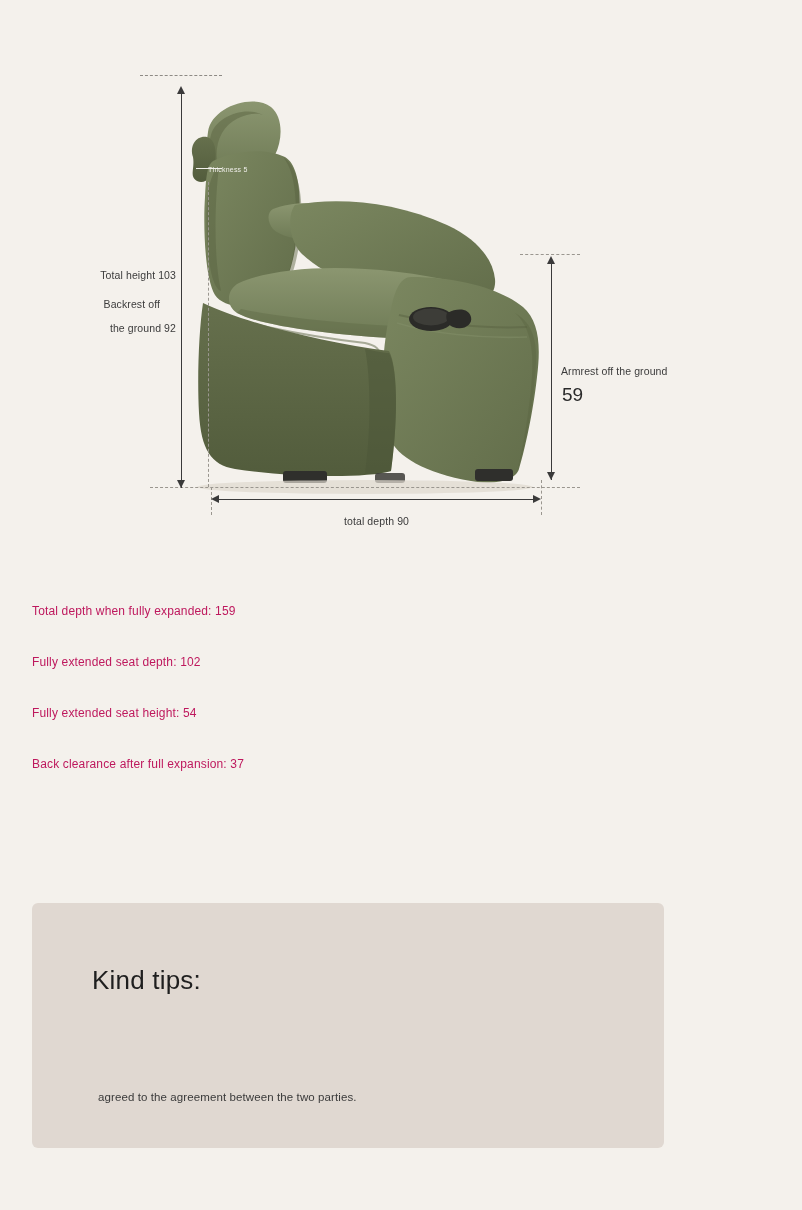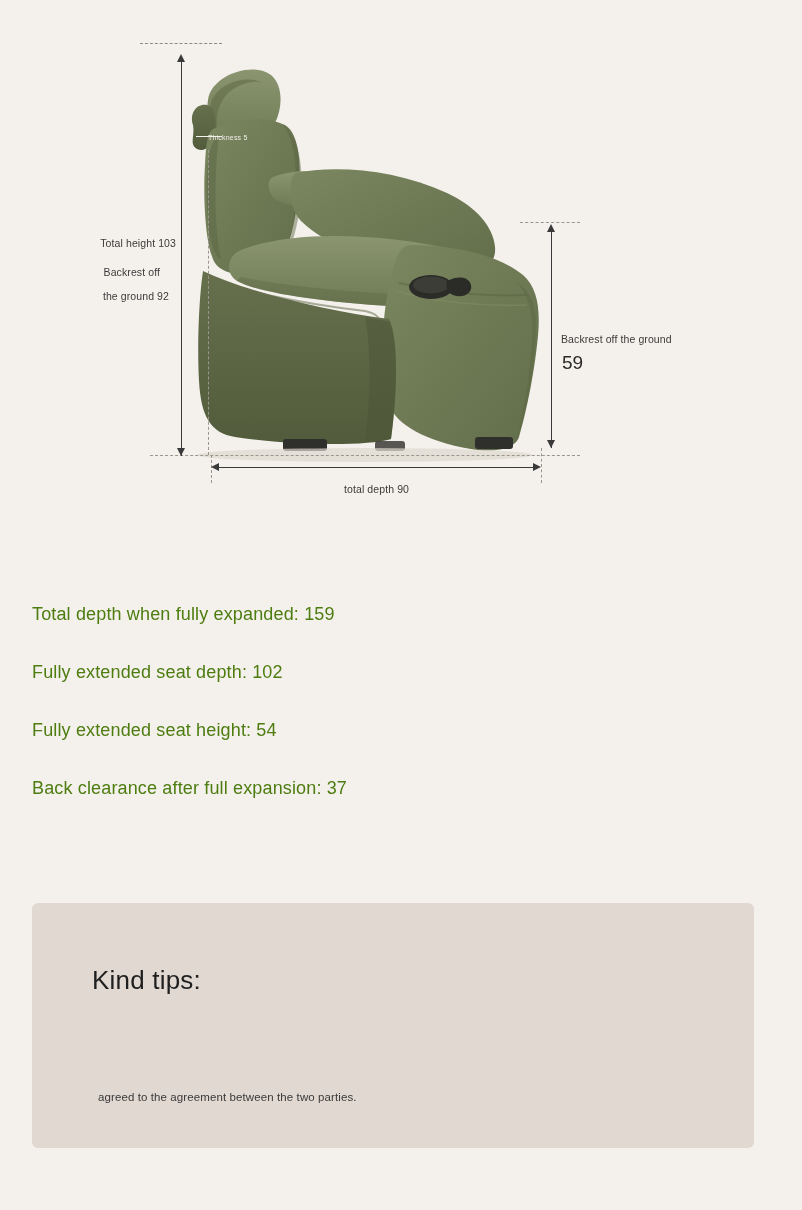--- a/index.html
+++ b/index.html
@@ -14,20 +14,21 @@
     color: #2e2e2e;
     overflow: hidden;
     position: relative;
   }
 
   
   .diagram {
     position: relative;
     width: 802px;
     height: 560px;
+    margin-top: 32px;
   }
 
   
   .dash-h {
     position: absolute;
     border-top: 1px dashed #9a968f;
     height: 0;
   }
   .dash-v {
     position: absolute;
@@ -121,37 +122,37 @@
   }
 
   
   .specs {
     position: absolute;
     left: 32px;
     top: 604px;
     width: 700px;
   }
   .spec-line {
-    font-size: 18px;
-    color: #4d7c0f;
+    font-size: 12px;
+    color: #be185d;
     margin-bottom: 37px;
     letter-spacing: .15px;
   }
   .spec-line.last {
     font-size: 19.5px;
     color: #2d2d2d;
     letter-spacing: .2px;
   }
 
   
   .tips {
     position: absolute;
     left: 32px;
     top: 903px;
-    width: 722px;
+    width: 632px;
     height: 245px;
     background: #e0d8d1;
     border-radius: 6px;
   }
   .tips-title {
     position: absolute;
     left: 60px;
     top: 62px;
     font-size: 26px;
     color: #1f1f1f;
@@ -266,30 +267,30 @@
   <div class="dash-h" style="left:150px; top:58px; width:60px; opacity:0;"></div>
 
   <div class="axis-v" style="left:181px; top:60px; height:396px;"></div>
   <div class="arrow arrow-up" style="left:176.5px; top:54px;"></div>
   <div class="arrow arrow-down" style="left:176.5px; top:448px;"></div>
 
   <div class="dash-v" style="left:208px; top:150px; height:305px;"></div>
 
   <div class="lbl lbl-right" style="left:30px; top:237px; width:146px;">Total height 103</div>
   <div class="lbl lbl-right" style="left:14px; top:266px; width:146px;">Backrest off</div>
-  <div class="lbl lbl-right" style="left:23px; top:290px; width:146px;">the ground 92</div>
+  <div class="lbl lbl-right" style="left:30px; top:290px; width:146px;">the ground 92</div>
 
   <div class="thick-bar" style="left:196px; top:136px; width:26px;"></div>
   <div class="lbl-tiny" style="left:208px; top:134px;">Thickness 5</div>
 
   <div class="dash-h" style="left:520px; top:222px; width:60px;"></div>
   <div class="axis-v" style="left:551px; top:230px; height:218px;"></div>
   <div class="arrow arrow-up" style="left:546.5px; top:224px;"></div>
   <div class="arrow arrow-down" style="left:546.5px; top:440px;"></div>
-  <div class="lbl" style="left:561px; top:333px;">Backrest off the ground</div>
+  <div class="lbl" style="left:561px; top:333px;">Armrest off the ground</div>
   <div class="lbl-big" style="left:562px; top:352px;">59</div>
 
   <div class="dash-v" style="left:211px; top:455px; height:28px;"></div>
   <div class="dash-v" style="left:541px; top:448px; height:35px;"></div>
   <div class="axis-h" style="left:219px; top:467px; width:314px;"></div>
   <div class="arrow arrow-left" style="left:211px; top:462.5px;"></div>
   <div class="arrow arrow-right" style="left:533px; top:462.5px;"></div>
   <div class="lbl" style="left:344px; top:483px;">total depth 90</div>
 </div>
 

